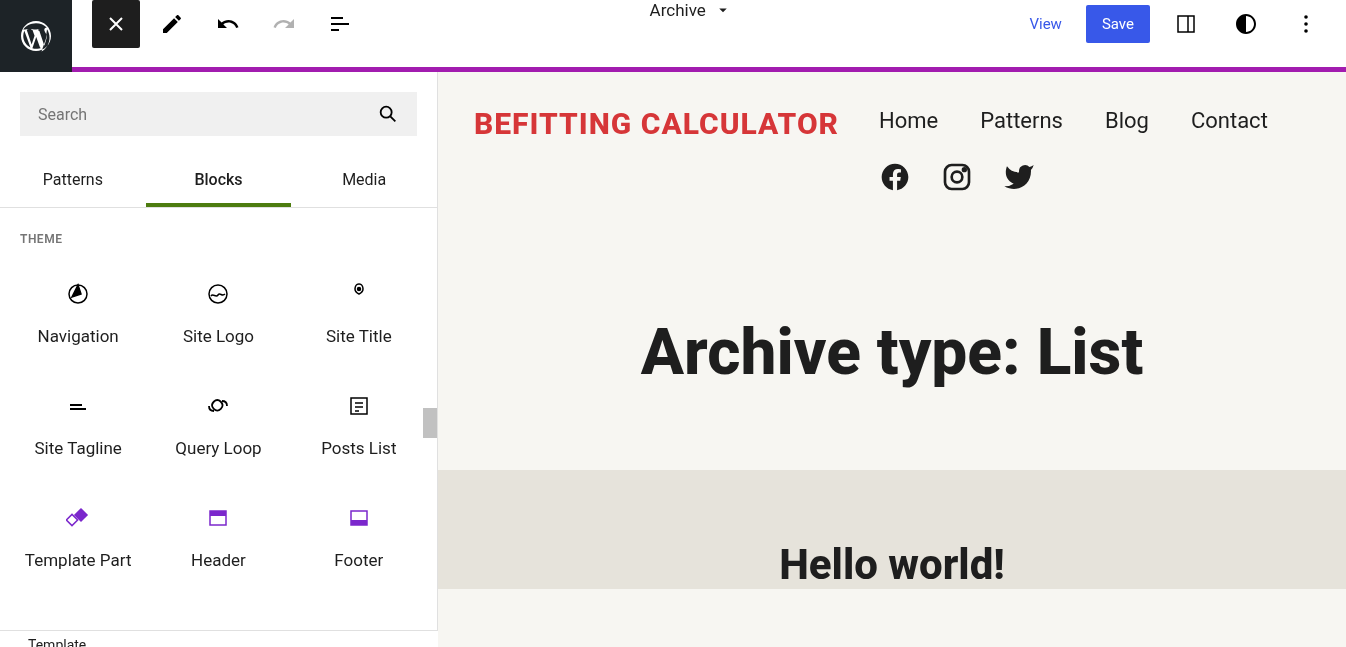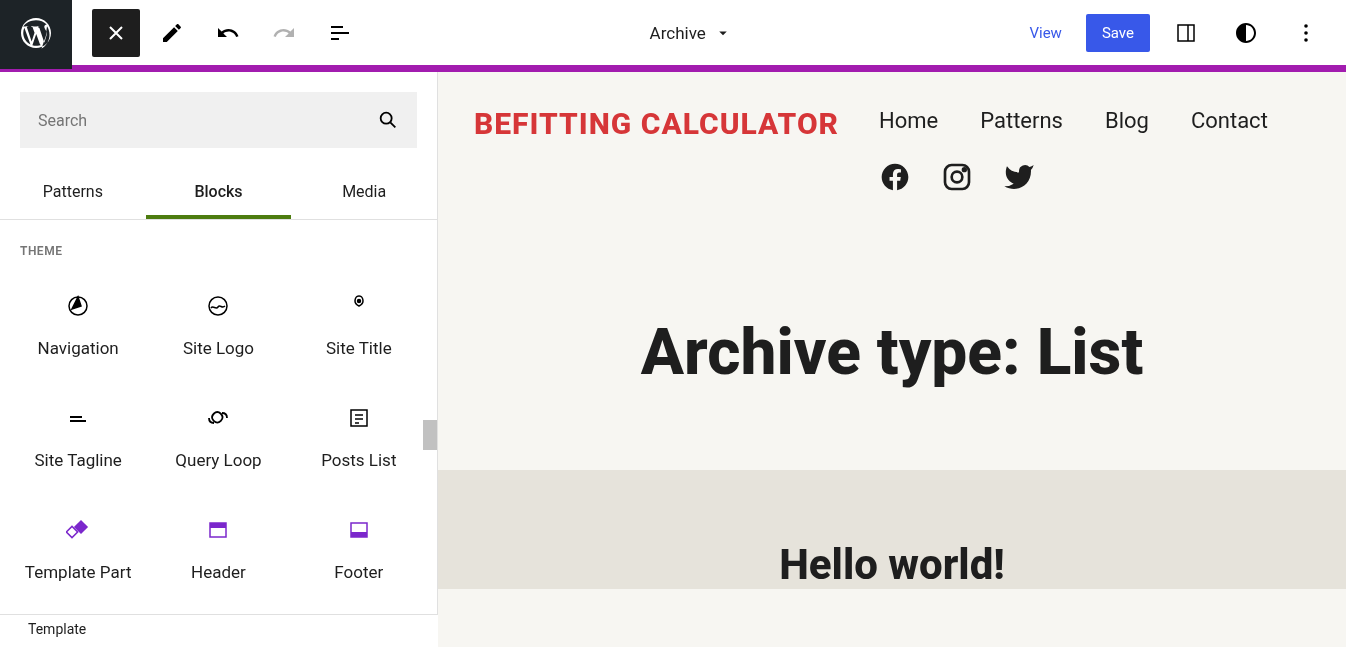--- a/index.html
+++ b/index.html
@@ -1,49 +1,49 @@
 <!DOCTYPE html>
 <html><head>
 <meta charset="utf-8">
 <style>
 * { margin: 0; padding: 0; box-sizing: border-box; font-family: -apple-system, BlinkMacSystemFont, "Segoe UI", Roboto, sans-serif; }
 body { width: 1346px; height: 647px; overflow: hidden; background: #fff; }
 
-.topbar { height: 72px; display: flex; align-items: center; border-bottom: 7px solid #a21caf; }
+.topbar { height: 72px; display: flex; align-items: flex-start; border-bottom: 5px solid #a21caf; }
 .wp-logo { width: 72px; height: 72px; background: #1d2327; display: flex; align-items: center; justify-content: center; }
 .wp-logo svg { width: 36px; height: 36px; fill: #fff; }
 .toolbar-left { display: flex; align-items: center; gap: 8px; padding-left: 20px; }
 .icon-btn { width: 48px; height: 48px; display: flex; align-items: center; justify-content: center; cursor: pointer; border-radius: 2px; }
 .icon-btn.dark { background: #1e1e1e; color: #fff; }
 .icon-btn svg { width: 24px; height: 24px; }
 .toolbar-center { flex: 1; display: flex; justify-content: center; align-items: center; gap: 8px; font-size: 17px; color: #1e1e1e; }
 .toolbar-right { display: flex; align-items: center; gap: 12px; padding-right: 16px; }
 .link-btn { color: #3858e9; font-size: 15px; cursor: pointer; padding: 8px 12px; }
 .save-btn { background: #3858e9; color: #fff; border: none; padding: 10px 16px; font-size: 15px; cursor: pointer; border-radius: 2px; }
 
 .main { display: flex; height: calc(100% - 72px); }
 
 .sidebar { width: 438px; border-right: 1px solid #e0e0e0; display: flex; flex-direction: column; }
 .search-wrap { padding: 20px; }
-.search-box { background: #f0f0f0; height: 56px; display: flex; align-items: center; padding: 0 18px; }
+.search-box { background: #f0f0f0; height: 44px; display: flex; align-items: center; padding: 0 18px; }
 .search-box input { flex: 1; background: transparent; border: none; font-size: 16px; color: #757575; outline: none; }
 .tabs { display: flex; border-bottom: 1px solid #e0e0e0; }
 .tab { flex: 1; text-align: center; padding: 14px 0; font-size: 16px; color: #1e1e1e; cursor: pointer; }
 .tab.active { border-bottom: 4px solid #4d7c0f; font-weight: 500; }
 .blocks-area { flex: 1; overflow-y: auto; padding: 24px 12px; position: relative; }
 .section-label { font-size: 12px; font-weight: 600; color: #757575; letter-spacing: 0.5px; padding: 0 8px 16px; }
 .block-grid { display: grid; grid-template-columns: repeat(3, 1fr); gap: 8px; }
 .block-item { display: flex; flex-direction: column; align-items: center; padding: 20px 8px; cursor: pointer; border-radius: 4px; }
 .block-icon { width: 24px; height: 24px; margin-bottom: 20px; }
 .block-label { font-size: 17px; color: #1e1e1e; text-align: center; }
 .blue-icon svg { fill: #7b27cc; color: #7b27cc; }
 .scroll-track { position: absolute; right: 0; top: 0; width: 14px; height: 100%; }
 .scroll-thumb { position: absolute; right: 0; top: 200px; width: 14px; height: 30px; background: #c1c1c1; }
 
-.footer-path { position: absolute; bottom: 0; left: 0; height: 33px; padding: 6px 28px; font-size: 14px; color: #1e1e1e; background: #fff; width: 438px; border-top: 1px solid #e0e0e0; }
+.footer-path { position: absolute; bottom: 0; left: 0; height: 17px; padding: 6px 28px; font-size: 14px; color: #1e1e1e; background: #fff; width: 438px; border-top: 1px solid #e0e0e0; }
 
 .canvas { flex: 1; background: #f7f6f2; overflow-y: auto; }
 .header-row { display: flex; padding: 32px 36px; gap: 40px; }
 .site-title { color: #d63638; font-size: 30px; font-weight: 800; line-height: 1.35; letter-spacing: 1px; }
 .nav-col { flex: 1; display: flex; flex-direction: column; gap: 28px; align-items: flex-start; padding-top: 4px; }
 .nav-links { display: flex; gap: 42px; font-size: 22px; color: #1e1e1e; }
 .nav-links span { cursor: pointer; }
 .social-row { display: flex; gap: 30px; }
 .social-row svg { width: 32px; height: 32px; }
 .hero { text-align: center; padding: 90px 20px 80px; }

